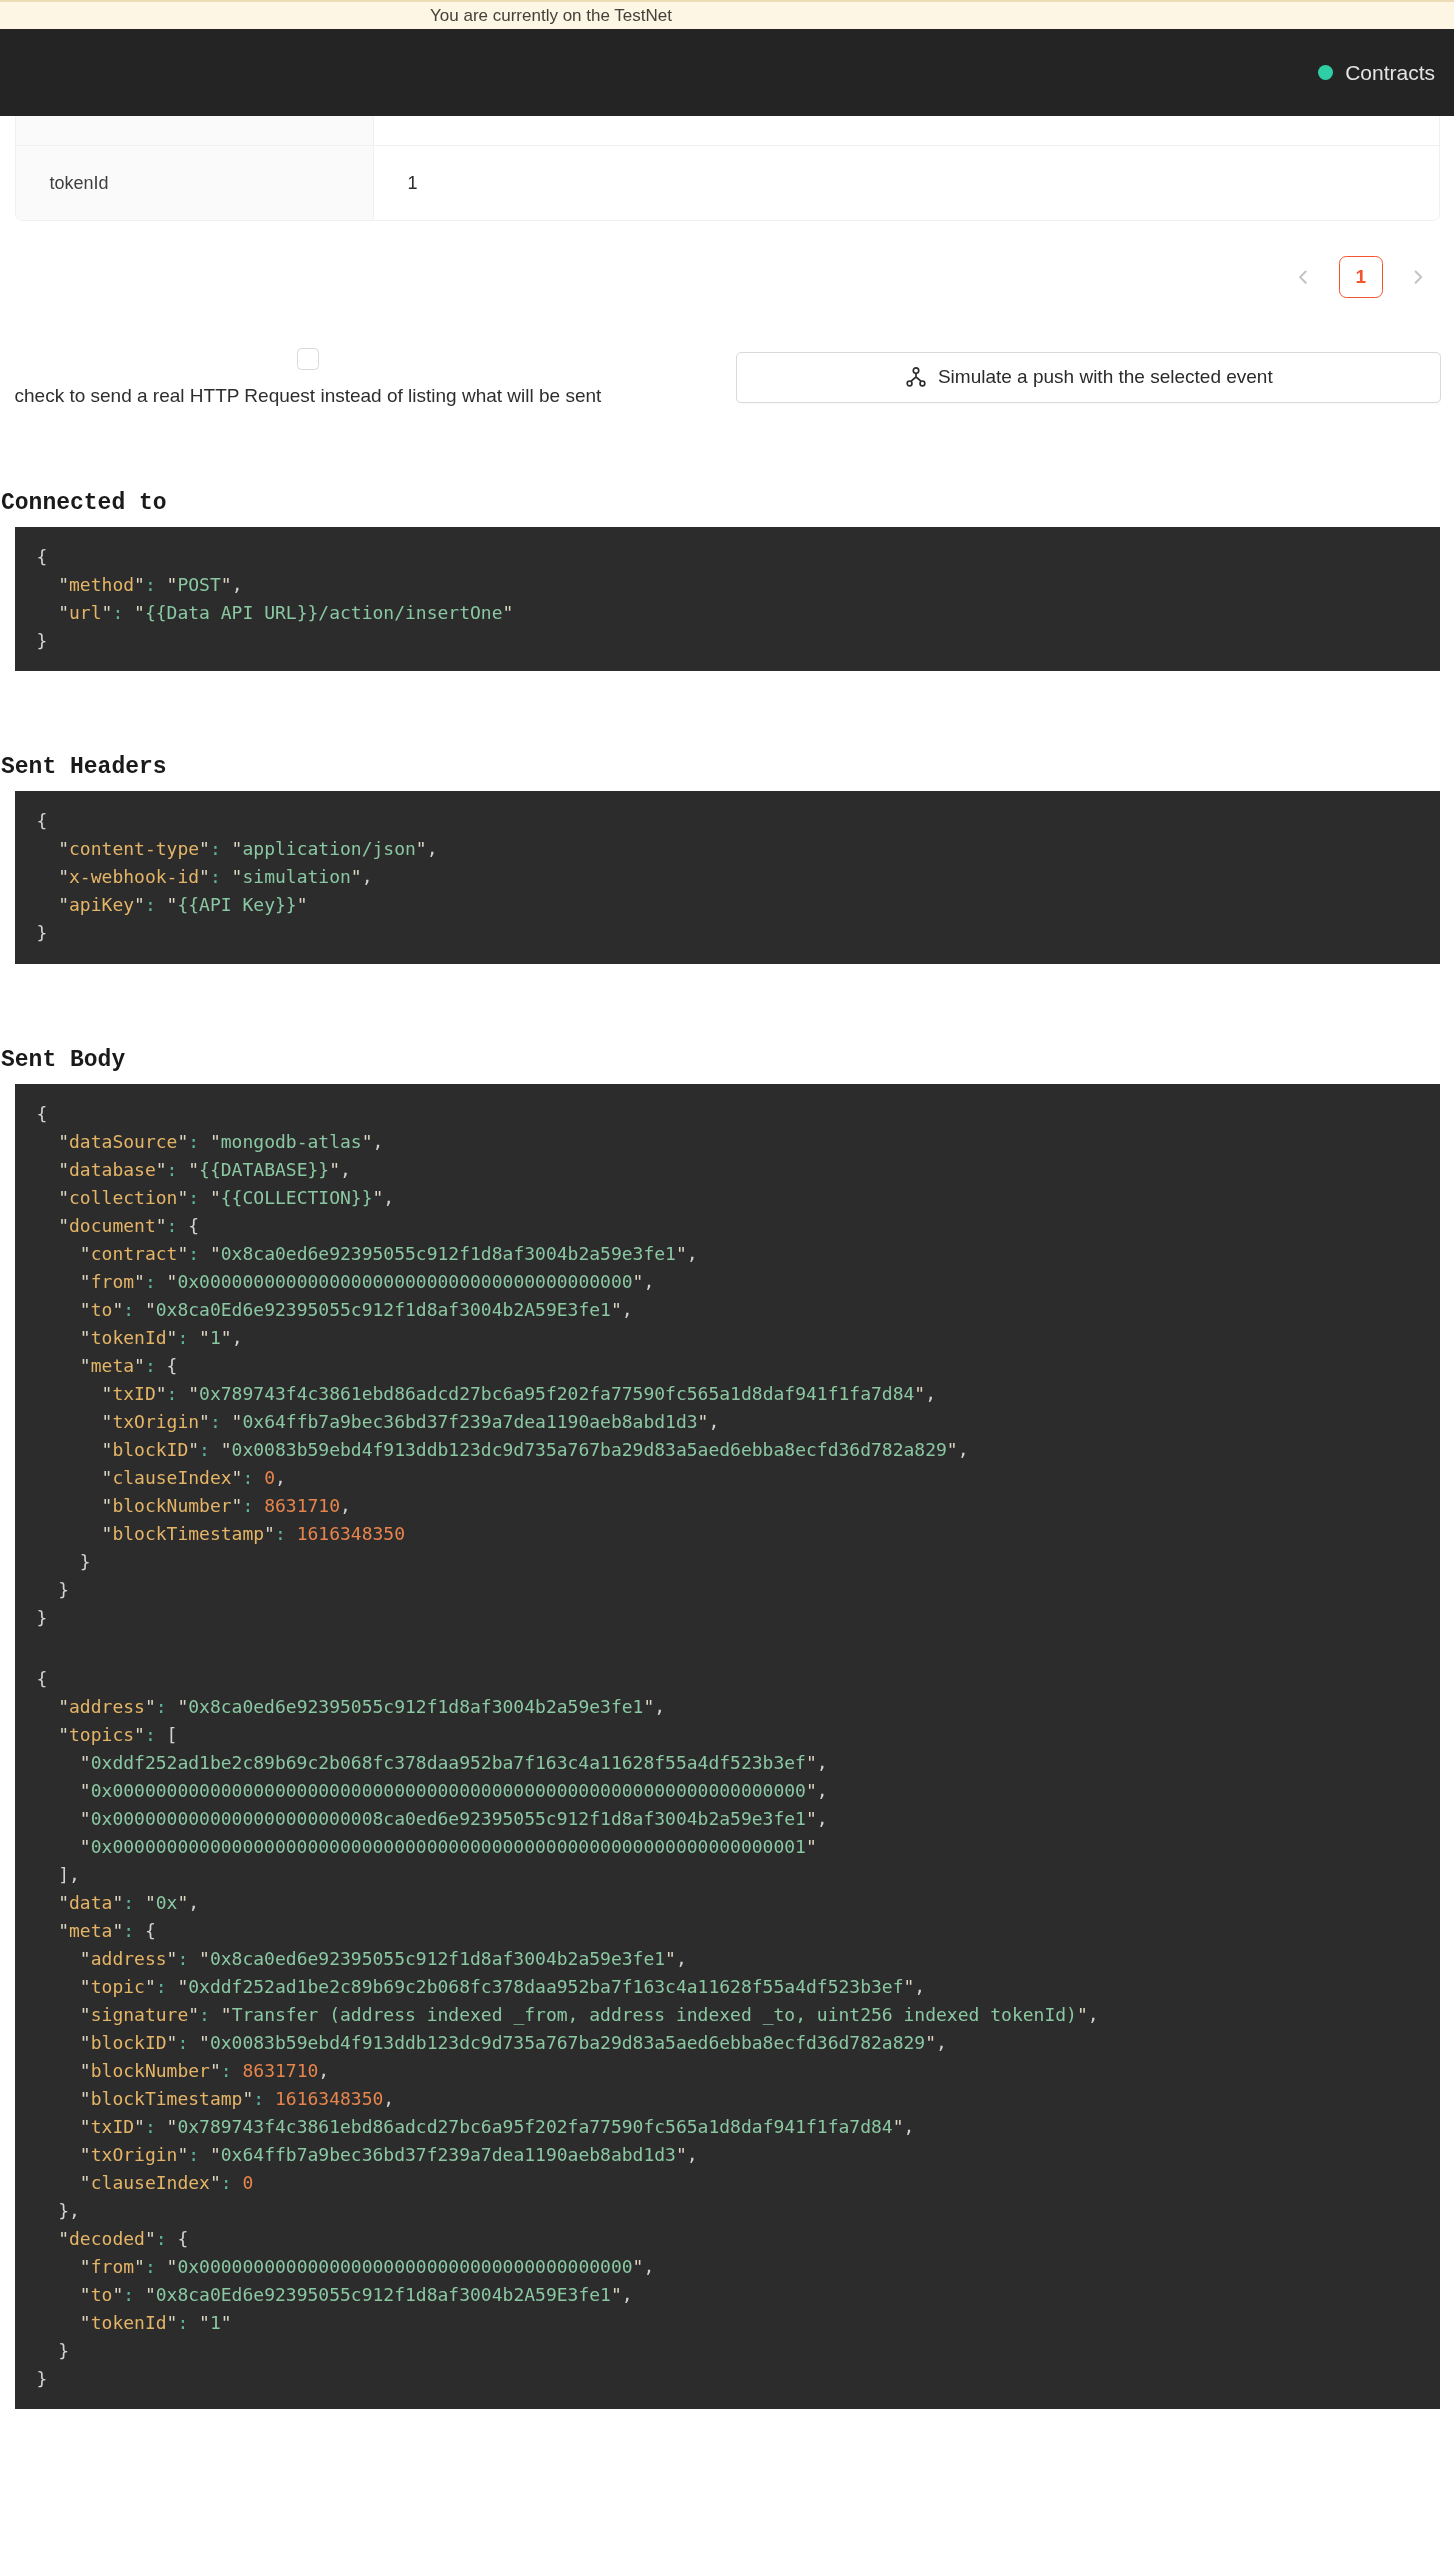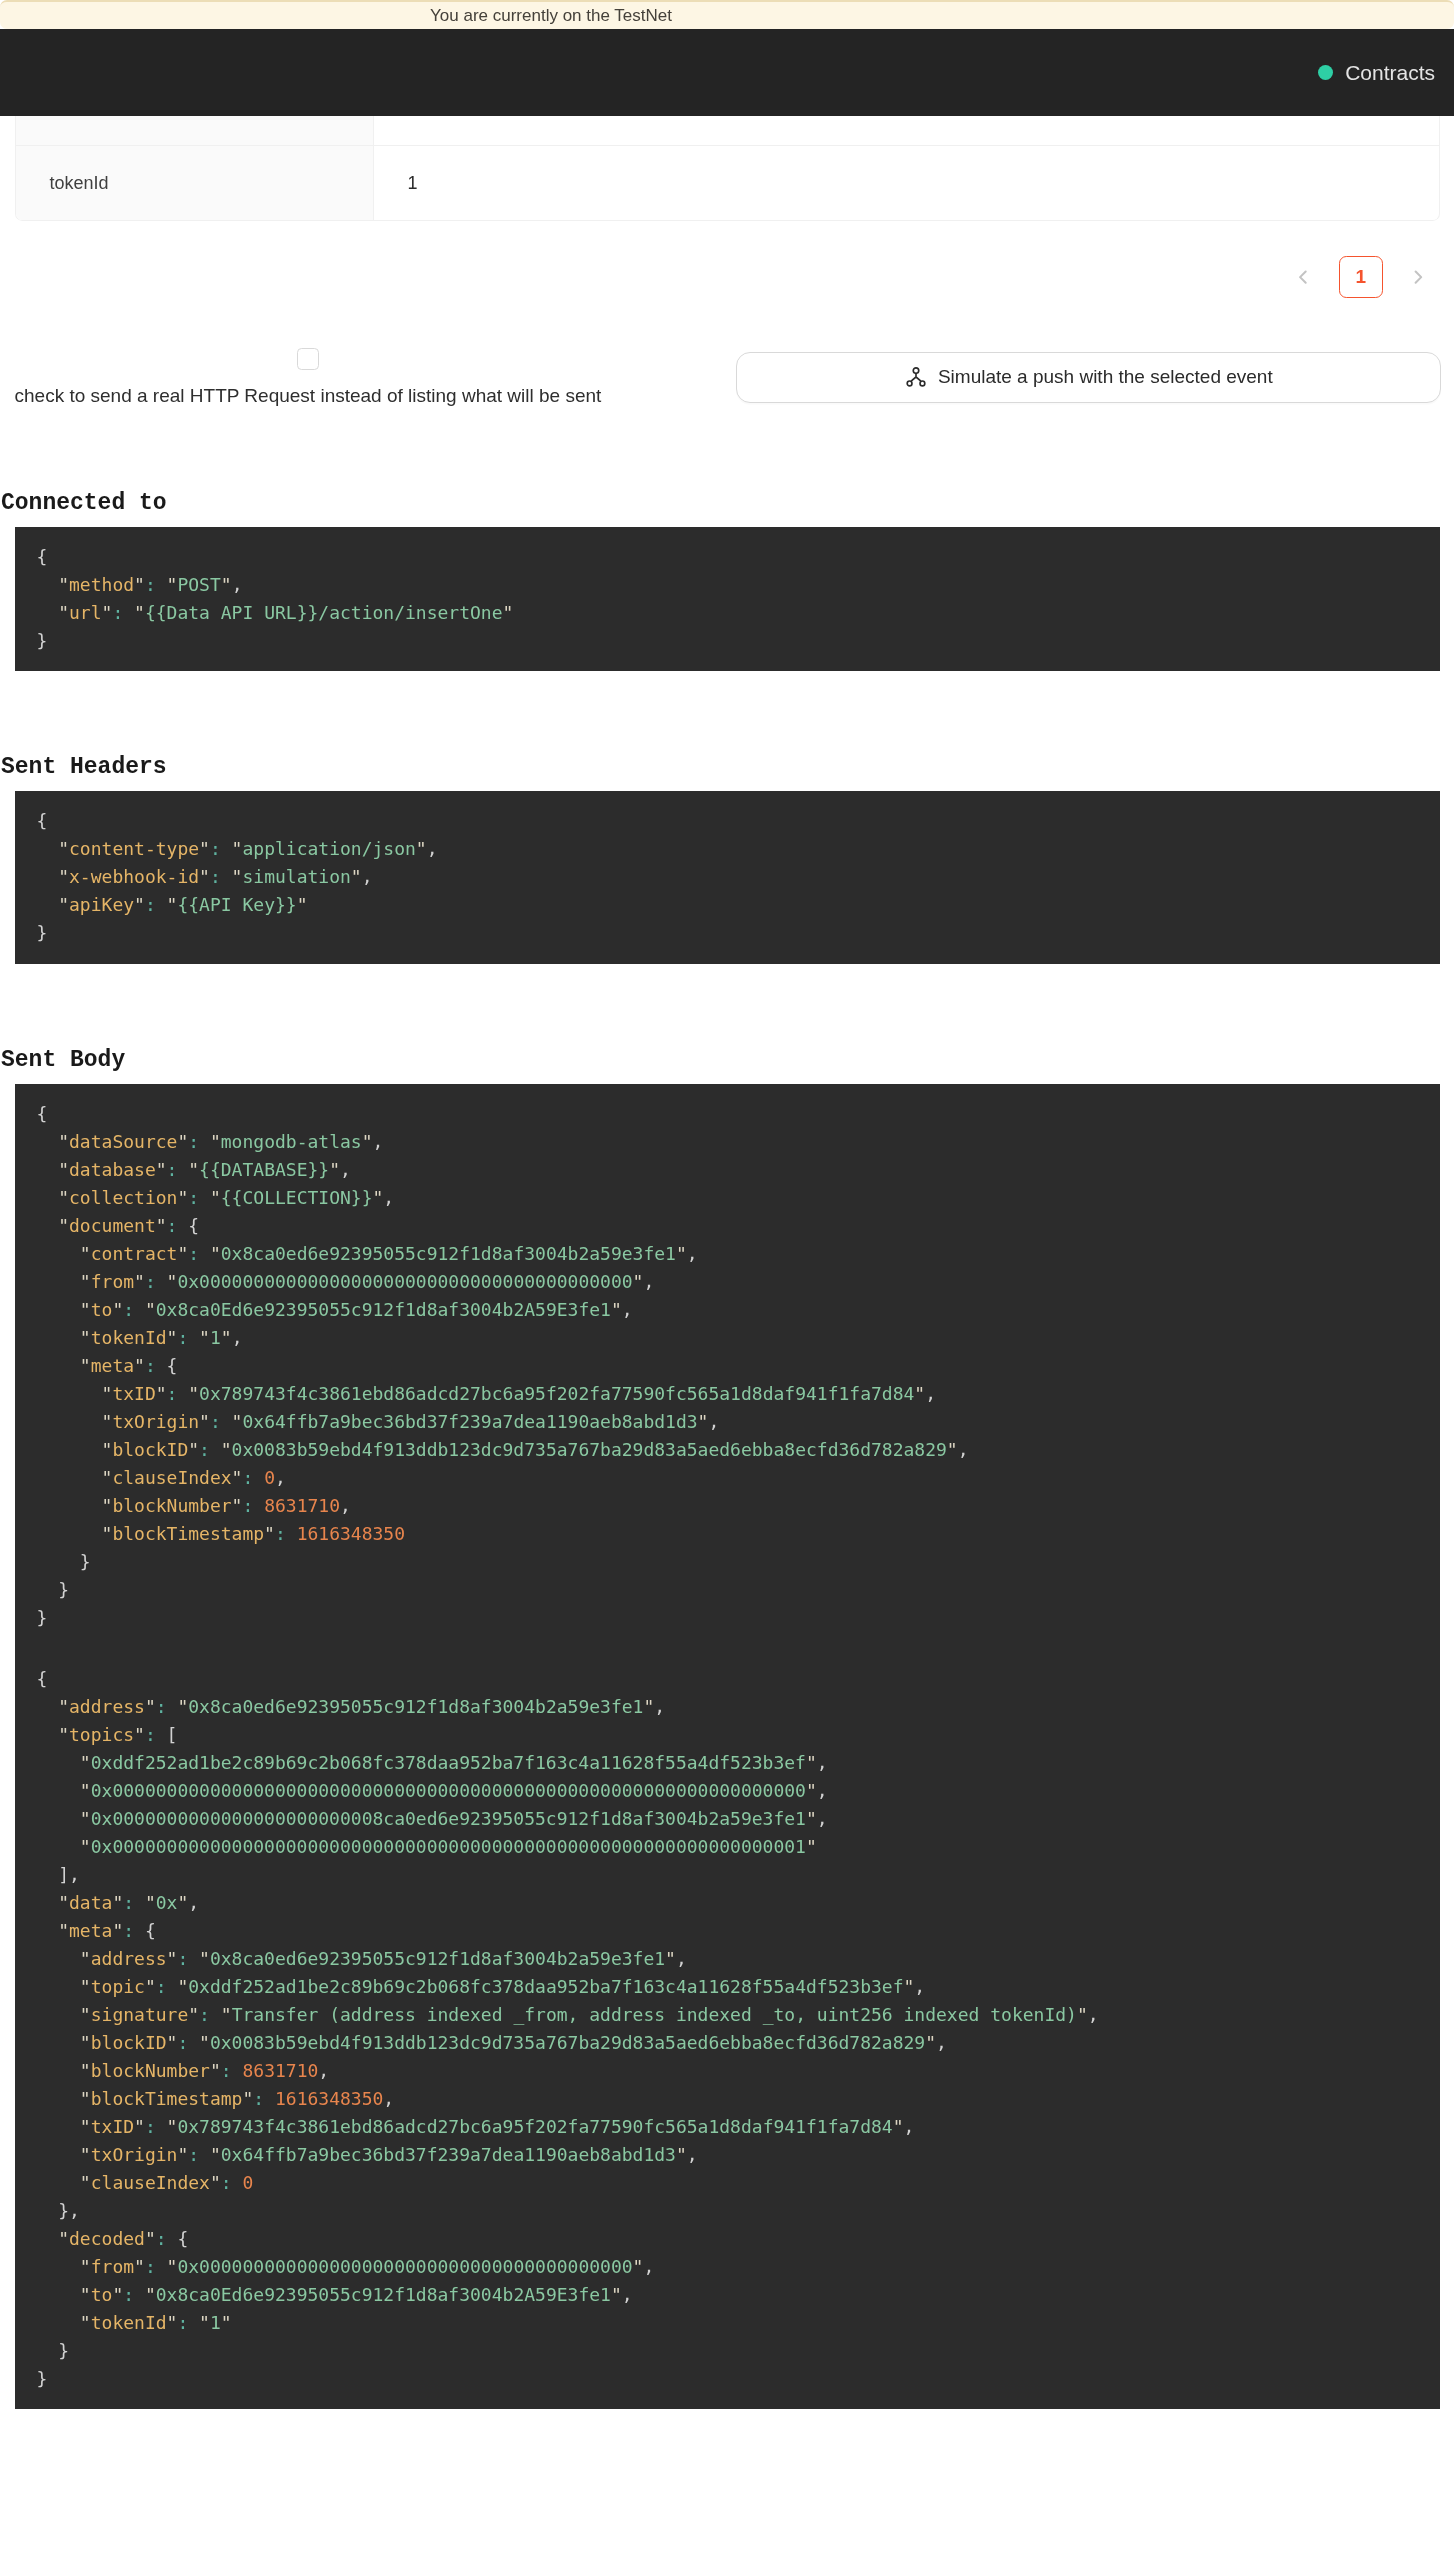--- a/index.html
+++ b/index.html
@@ -6,21 +6,21 @@
   body{
     width:1454px; min-height:2550px; background:#ffffff;
     font-family:"Liberation Sans", sans-serif; color:#2b2b2b;
     overflow-x:hidden;
   }
   
   .banner{
     height:29px; box-sizing:border-box;
     background:#fdf6e4; border-top:2.7px solid #ecddb6;
     display:flex; align-items:center; justify-content:center;
-    font-size:17px; color:#45413a;border-radius:7px;
+    font-size:17px; color:#45413a;
   }
   .banner span{transform:translateX(-176px);}
   
   .nav{
     height:87px; background:#242424;
     display:flex; align-items:center; justify-content:flex-end;
     padding-right:19px;
   }
   .nav-item{display:flex; align-items:center; gap:11.8px; color:#e4e4e4; font-size:21px; cursor:pointer;}
   .net-dot{width:15.4px; height:15.4px; border-radius:50%; background:#2ecfa5;}
@@ -56,21 +56,21 @@
   
   .controls{margin:49px 12.7px 0 14.5px; display:flex; align-items:center; justify-content:space-between;}
   .check-group{display:flex; align-items:center; gap:14.5px;flex-direction:column;}
   .checkbox{
     width:22px; height:22px; box-sizing:border-box;
     border:1.4px solid #d9d9d9; border-radius:4.5px; background:#fff; cursor:pointer;
   }
   .check-label{font-size:19px; color:#2e2e2e;}
   .sim-button{
     width:705px; height:51px; box-sizing:border-box;
-    border:0.9px solid #d9d9d9; border-radius:14px; background:#fff;
+    border:0.9px solid #d9d9d9; border-radius:5px; background:#fff;
     box-shadow:0 1.8px 0 rgba(0,0,0,0.02);
     display:flex; align-items:center; justify-content:center; gap:11px;
     font-size:19px; color:#2b2b2b; cursor:pointer;
     font-family:"Liberation Sans", sans-serif;
   }
   
   .code-section h2{
     margin:83px 0 11px 1px; font-size:23px; line-height:26px;
     font-weight:700; color:#1a1a1a;font-family:Liberation Mono, monospace;
   }

